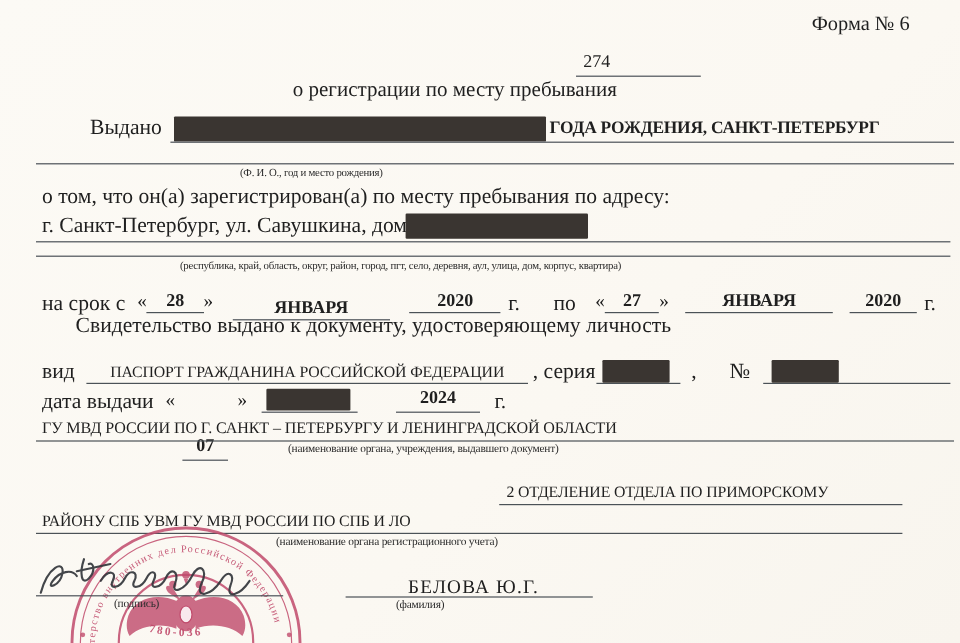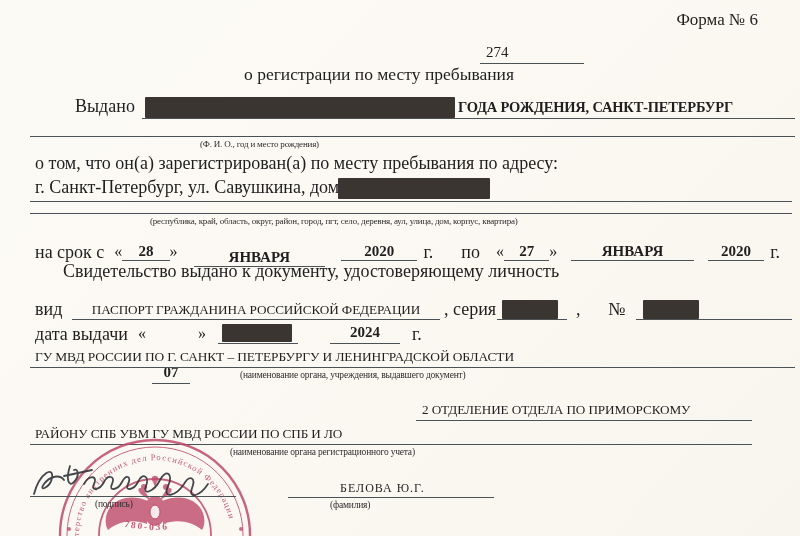--- a/index.html
+++ b/index.html
@@ -128,17 +128,17 @@
       <path d="M6 36 C12 14 26 8 24 20 C22 30 10 34 16 26 C22 18 32 16 36 22"></path>
       <path d="M42 8 C38 20 40 30 46 24 C52 18 50 10 46 12"></path>
       <path d="M36 18 L64 12"></path>
       <path d="M56 26 C62 16 70 18 66 26 C62 34 72 32 76 24 C80 16 88 18 84 26 C80 34 90 32 94 24 C98 16 104 18 100 26 C96 34 106 32 110 24 C114 14 122 18 118 28 C114 38 126 34 132 22 C138 10 146 16 140 28 C134 42 148 38 156 26 C162 16 168 20 164 30 C160 42 172 38 180 26"></path>
     </g>
   </svg>
 
   <div class="hr" style="top:496px;left:30px;width:206px;"></div>
   <div class="cap" style="top:499px;left:95px;width:110px;">(подпись)</div>
 
-  <div class="abs" style="top:481px;left:340px;font-size:12px;letter-spacing:1px;white-space:nowrap;">БЕЛОВА  Ю.Г.</div>
+  <div class="abs" style="top:481px;left:340px;font-size:16px;letter-spacing:1px;white-space:nowrap;">БЕЛОВА  Ю.Г.</div>
   <div class="hr" style="top:497px;left:288px;width:206px;"></div>
   <div class="cap" style="top:500px;left:330px;width:125px;">(фамилия)</div>
 
 </div>
 
 </body></html>

